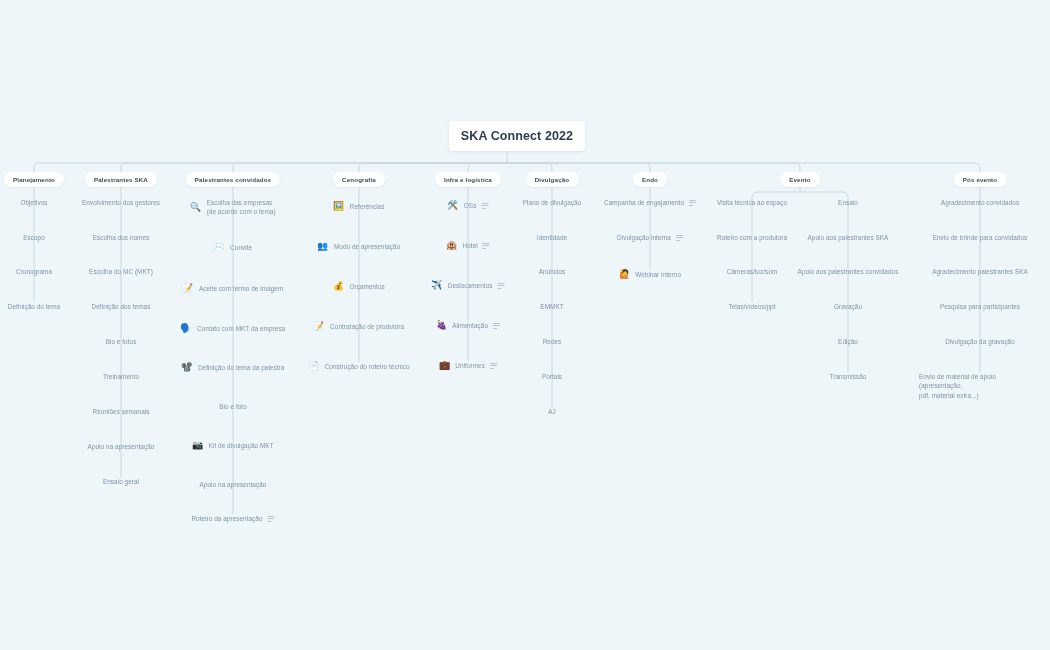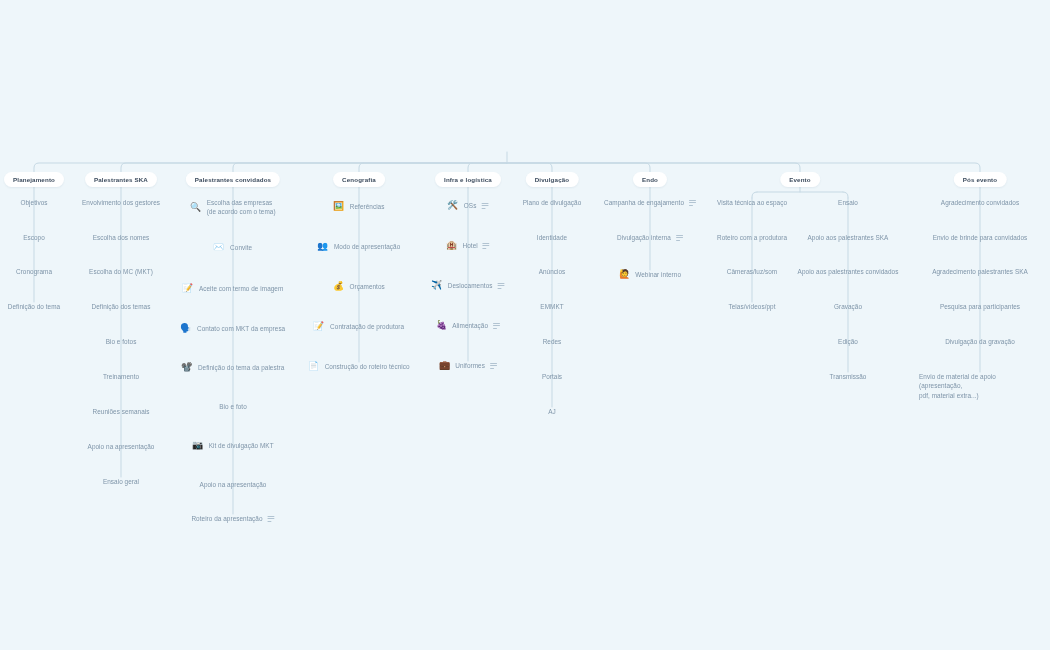--- a/index.html
+++ b/index.html
@@ -131,20 +131,23 @@
       <path d="M 800 186 L 800 192" fill="none" stroke="#c6d9e4" stroke-width="1" stroke-linecap="round"></path>
       <path d="M 757 192 H 843" fill="none" stroke="#c6d9e4" stroke-width="1" stroke-linecap="round"></path>
       <path d="M 757 192 Q 752 192 752 197 V 198" fill="none" stroke="#c6d9e4" stroke-width="1" stroke-linecap="round"></path>
       <path d="M 752 198 L 752 302" fill="none" stroke="#c6d9e4" stroke-width="1" stroke-linecap="round"></path>
       <path d="M 843 192 Q 848 192 848 197 V 198" fill="none" stroke="#c6d9e4" stroke-width="1" stroke-linecap="round"></path>
       <path d="M 848 198 L 848 372" fill="none" stroke="#c6d9e4" stroke-width="1" stroke-linecap="round"></path>
       <path d="M 507 163 H 975 Q 980 163 980 168 V 172" fill="none" stroke="#c6d9e4" stroke-width="1" stroke-linecap="round"></path>
       <path d="M 980 186 L 980 372" fill="none" stroke="#c6d9e4" stroke-width="1" stroke-linecap="round"></path>
     </svg>
 
+  <div class="root-card">
+    <span>SKA Connect 2022</span>
+  </div>
 
   <div id="nodes">
       <div class="pill" style="left: 34px; top: 172px;"><span>Planejamento</span></div>
       <div class="node" style="left: 34px; top: 198px;">
         <span class="label">Objetivos</span>
       </div>
       <div class="node" style="left: 34px; top: 233px;">
         <span class="label">Escopo</span>
       </div>
       <div class="node" style="left: 34px; top: 267px;">

